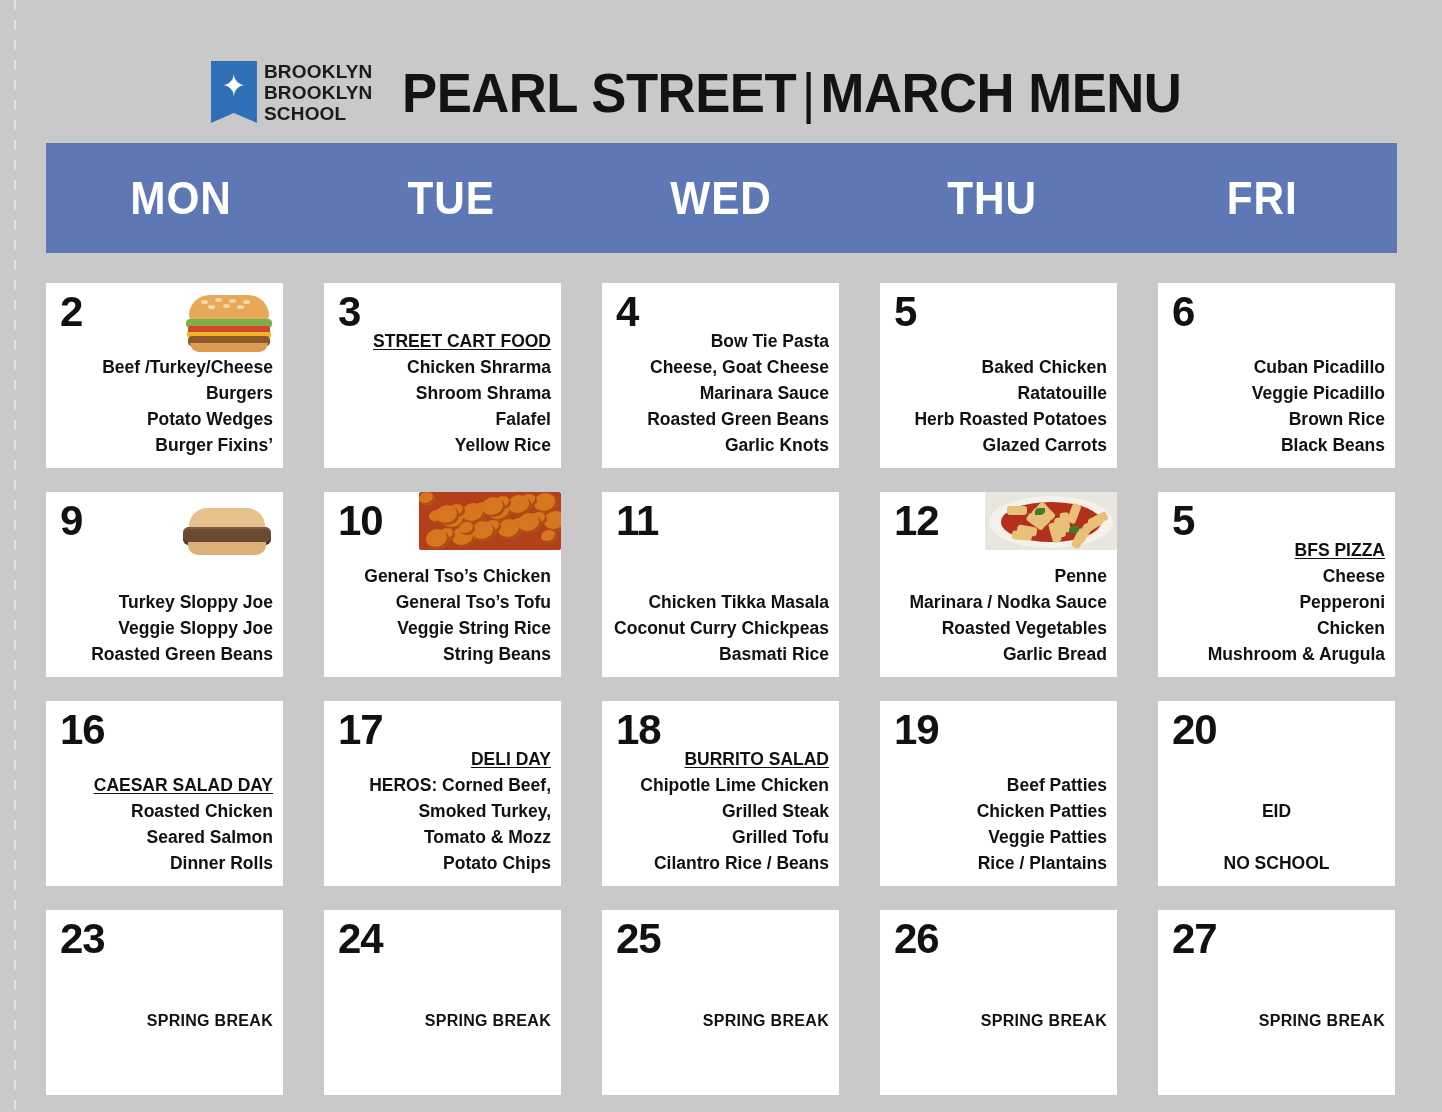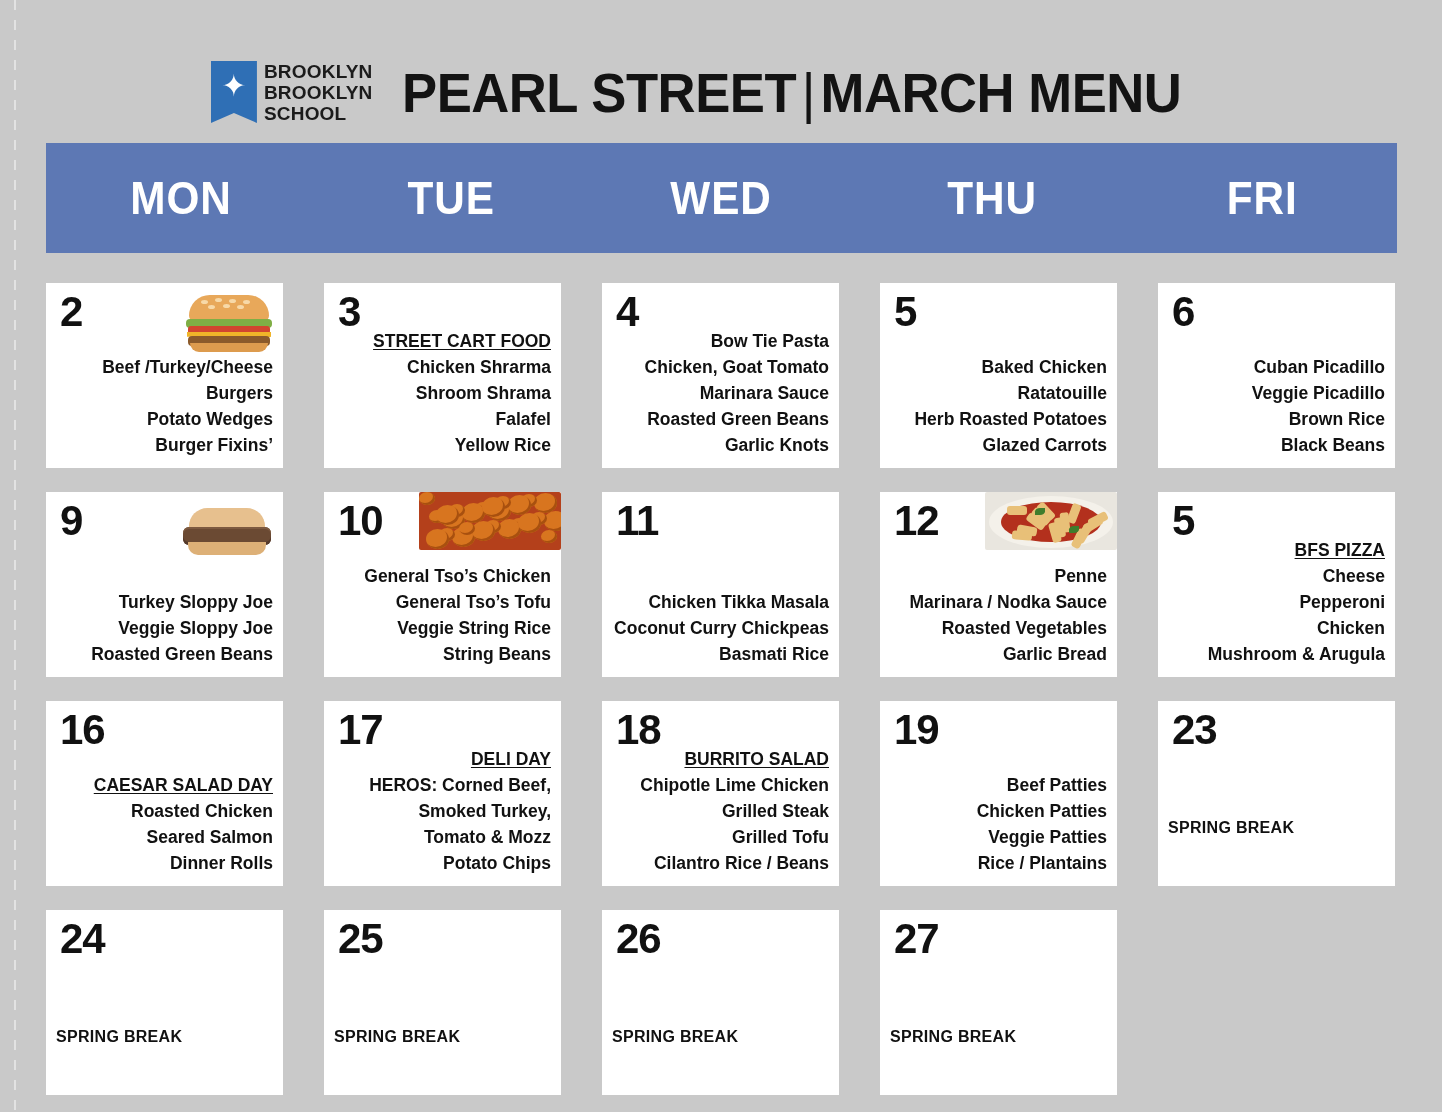--- a/index.html
+++ b/index.html
@@ -151,24 +151,24 @@
     color: #111;
   }
   .items.center {
     text-align: center;
   }
   .items .hdr {
     text-decoration: underline;
     text-underline-offset: 2px;
   }
   .items.break {
-    text-align: left;
+    text-align: right;
     font-size: 16px;
     bottom: auto;
-    top: 114px;
+    top: 98px;
     font-weight: bold;
     letter-spacing: 0.3px;
   }
   
   .thumb {
     position: absolute;
     top: 8px;
     right: 10px;
     border-radius: 2px;
     overflow: hidden;
@@ -301,21 +301,21 @@
           <div>Chicken Shrarma</div>
           <div>Shroom Shrama</div>
           <div>Falafel</div>
           <div>Yellow Rice</div>
         </div>
       </div>
       <div class="day">
         <div class="daynum">4</div>
         <div class="items">
           <div>Bow Tie Pasta</div>
-          <div>Chicken, Goat Tomato</div>
+          <div>Cheese, Goat Cheese</div>
           <div>Marinara Sauce</div>
           <div>Roasted Green Beans</div>
           <div>Garlic Knots</div>
         </div>
       </div>
       <div class="day">
         <div class="daynum">5</div>
         <div class="items">
           <div>Baked Chicken</div>
           <div>Ratatouille</div>
@@ -467,20 +467,28 @@
       <div class="day">
         <div class="daynum">19</div>
         <div class="items">
           <div>Beef Patties</div>
           <div>Chicken Patties</div>
           <div>Veggie Patties</div>
           <div>Rice / Plantains</div>
         </div>
       </div>
       <div class="day">
+        <div class="daynum">20</div>
+        <div class="items center">
+          <div>EID</div>
+          <div>&nbsp;</div>
+          <div>NO SCHOOL</div>
+        </div>
+      </div>
+      <div class="day">
         <div class="daynum">23</div>
         <div class="items break">SPRING BREAK</div>
       </div>
       <div class="day">
         <div class="daynum">24</div>
         <div class="items break">SPRING BREAK</div>
       </div>
       <div class="day">
         <div class="daynum">25</div>
         <div class="items break">SPRING BREAK</div>

